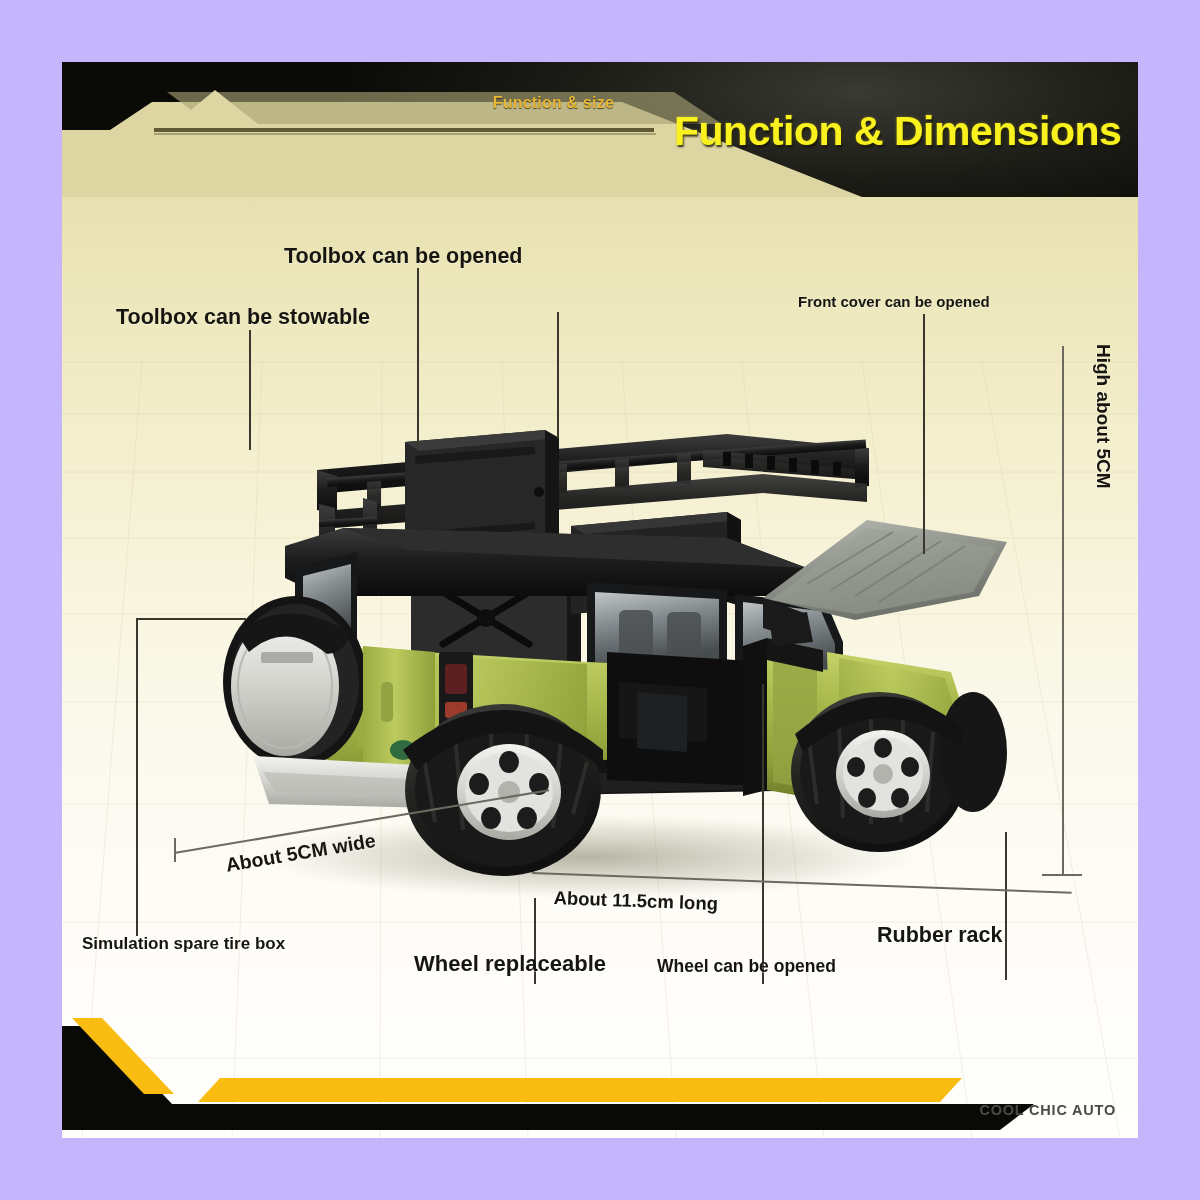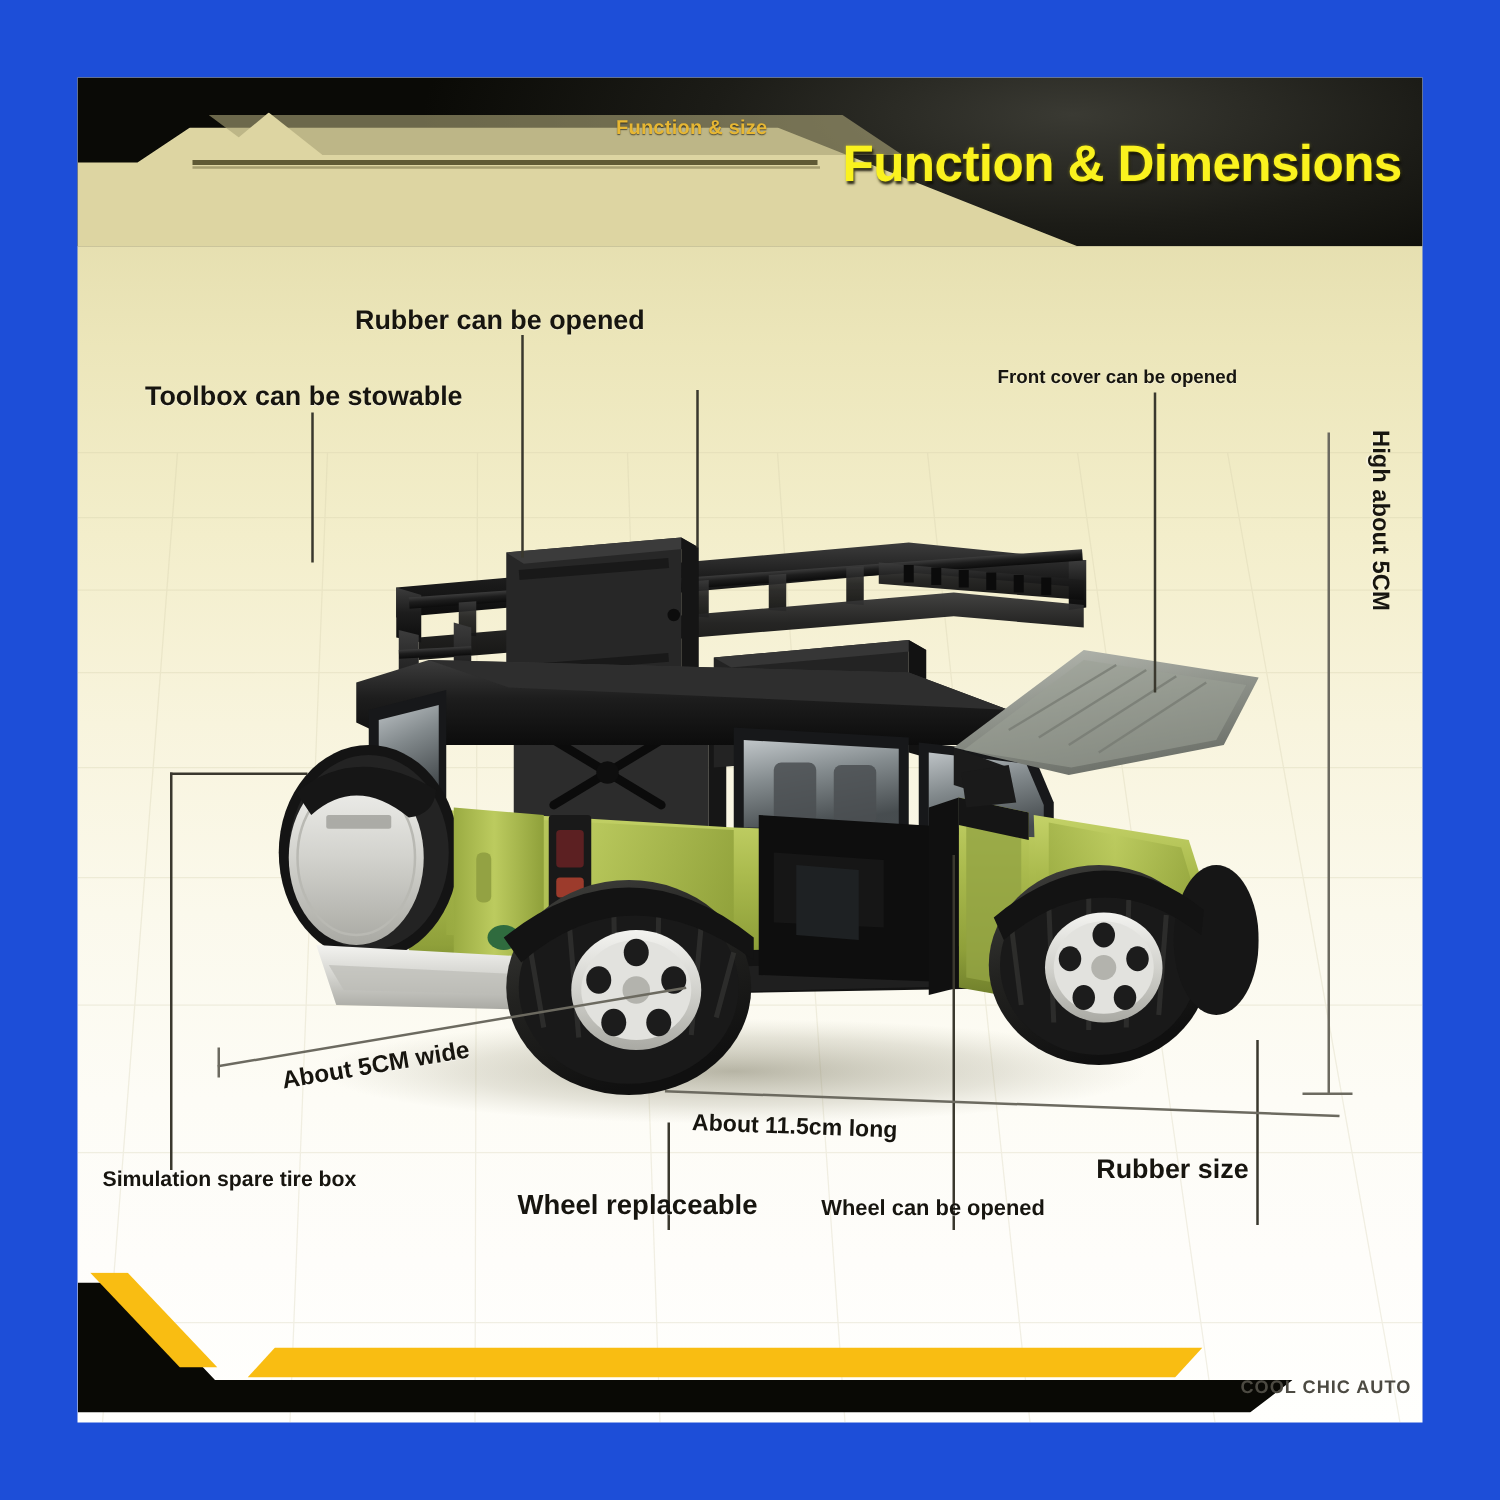--- a/index.html
+++ b/index.html
@@ -13,21 +13,21 @@
     font-family: "Liberation Sans", sans-serif;
     overflow: hidden;
   }
 
   
   #poster {
     position: absolute;
     left: 0; top: 0;
     width: 1200px;
     height: 1200px;
-    background: #1d4ed8;
+    background: #c4b5fd;
   }
 
   
   #canvas {
     position: absolute;
     left: 62px;
     top: 62px;
     width: 1076px;
     height: 1076px;
     overflow: hidden;
@@ -178,21 +178,20 @@
   }
 
   
   #footer {
     position: absolute;
     left: 0;
     bottom: 0;
     width: 1076px;
     height: 120px;
     overflow: hidden;
-    padding-left: 13px;
   }
   #footer-black {
     position: absolute;
     left: 0; top: 0;
     width: 1076px;
     height: 120px;
     background: #090905;
     clip-path: polygon(0 8px, 36px 8px, 110px 86px, 972px 86px, 938px 112px, 0 112px);
   }
   #footer-yellow {
@@ -544,34 +543,34 @@
     <div class="leader v" style="left:943px; top:770px; height:148px;"></div>
 
     <div class="dimline v" style="left:1000px; top:284px; height:530px;"></div>
     <div class="dimline h" style="left:980px; top:812px; width:40px;"></div>
 
     <div class="dimline h rot" style="left:470px; top:810px; width:540px; transform:rotate(2.1deg);"></div>
 
     <div class="dimline h rot" style="left:112px; top:790px; width:380px; transform:rotate(-9.5deg);"></div>
     <div class="dimline v" style="left:112px; top:776px; height:24px;"></div>
 
-    <div class="callout" style="left:222px; top:182px; font-size:21.5px;">Rubber can be opened</div>
+    <div class="callout" style="left:222px; top:182px; font-size:21.5px;">Toolbox can be opened</div>
 
 
     <div class="callout" style="left:54px; top:243px; font-size:21.5px;">Toolbox can be stowable</div>
 
     <div class="callout" style="left:736px; top:231px; font-size:15px;">Front cover can be opened</div>
 
     <div class="callout" style="left:20px; top:872px; font-size:17px;">Simulation spare tire box</div>
 
     <div class="callout" style="left:352px; top:889px; font-size:22px;">Wheel replaceable</div>
 
     <div class="callout" style="left:595px; top:894px; font-size:17.5px;">Wheel can be opened</div>
 
-    <div class="callout" style="left:815px; top:861px; font-size:21.5px;">Rubber size</div>
+    <div class="callout" style="left:815px; top:861px; font-size:21.5px;">Rubber rack</div>
 
     <div class="callout rot" style="left:1052px; top:282px; font-size:19px; transform:rotate(90deg);">High about 5CM</div>
 
     <div class="callout rot" style="left:162px; top:792px; font-size:19.5px; transform:rotate(-9.5deg);">About 5CM wide</div>
 
     <div class="callout rot" style="left:492px; top:825px; font-size:18.5px; transform:rotate(2.1deg);">About 11.5cm long</div>
 
     <div id="footer">
       <div id="footer-black"></div>
       <div id="footer-yellow"></div>

